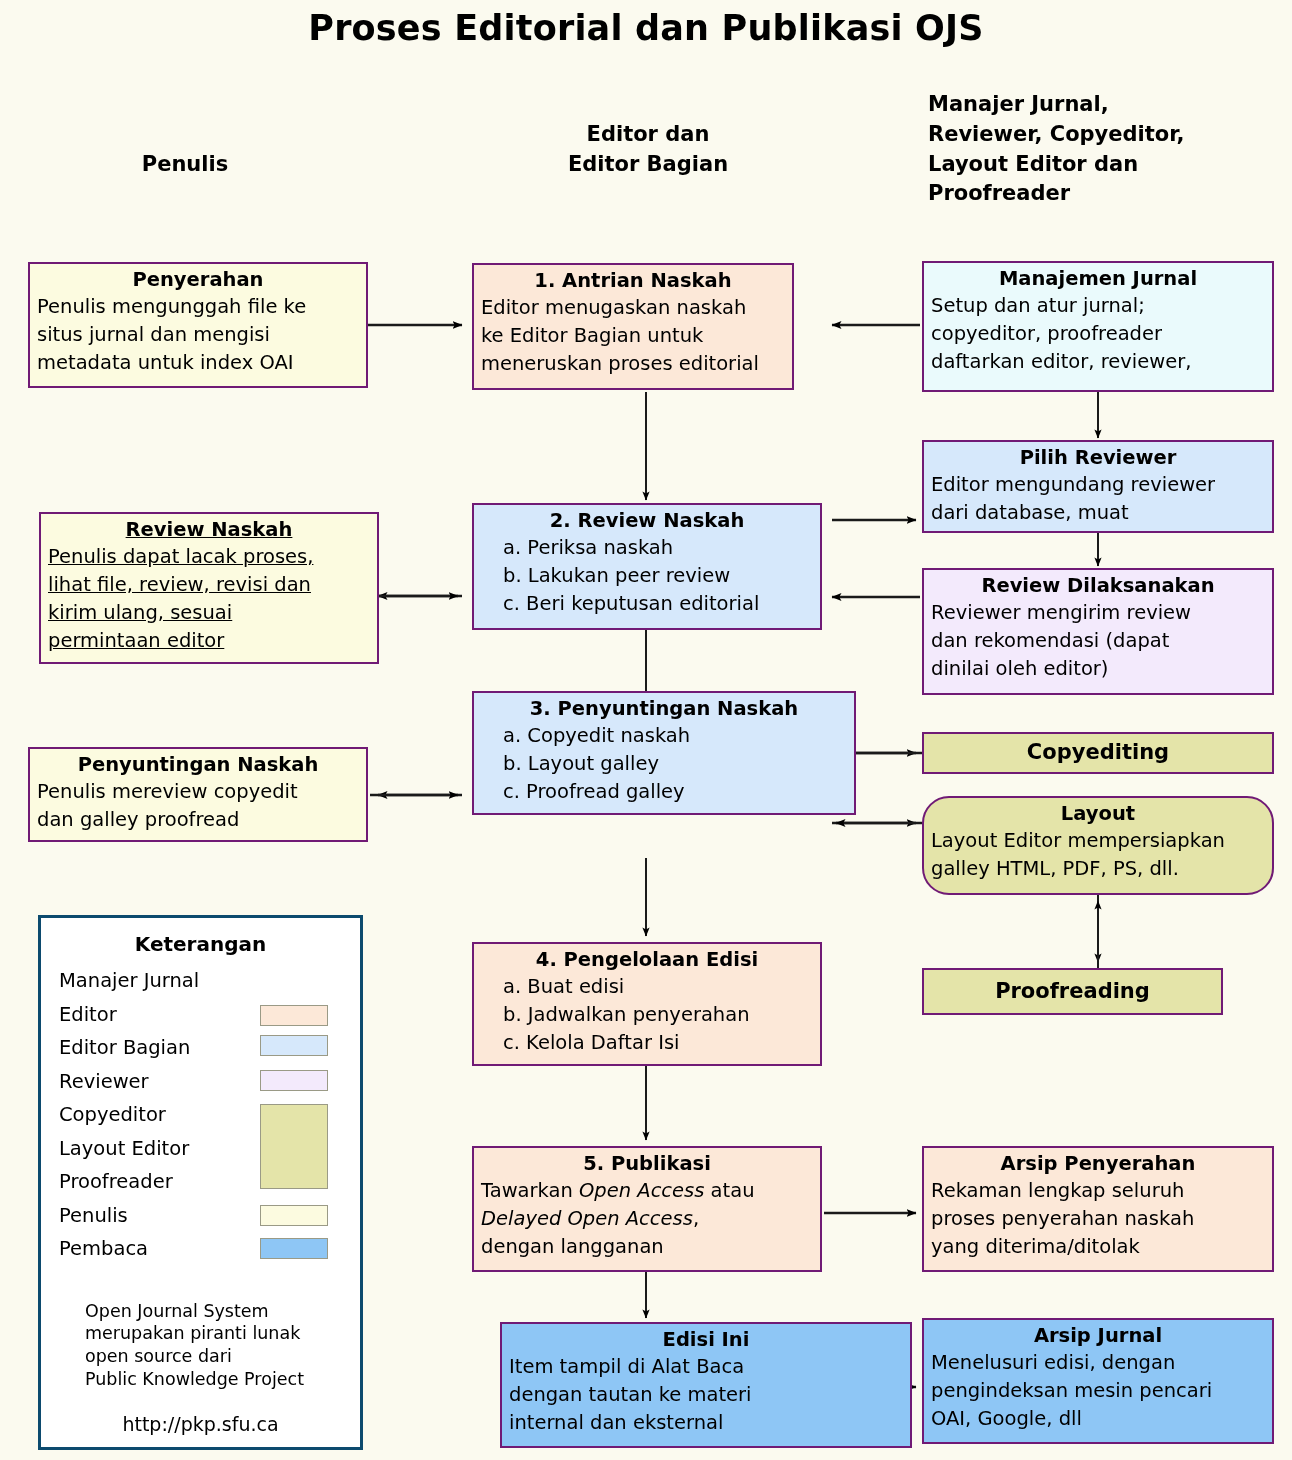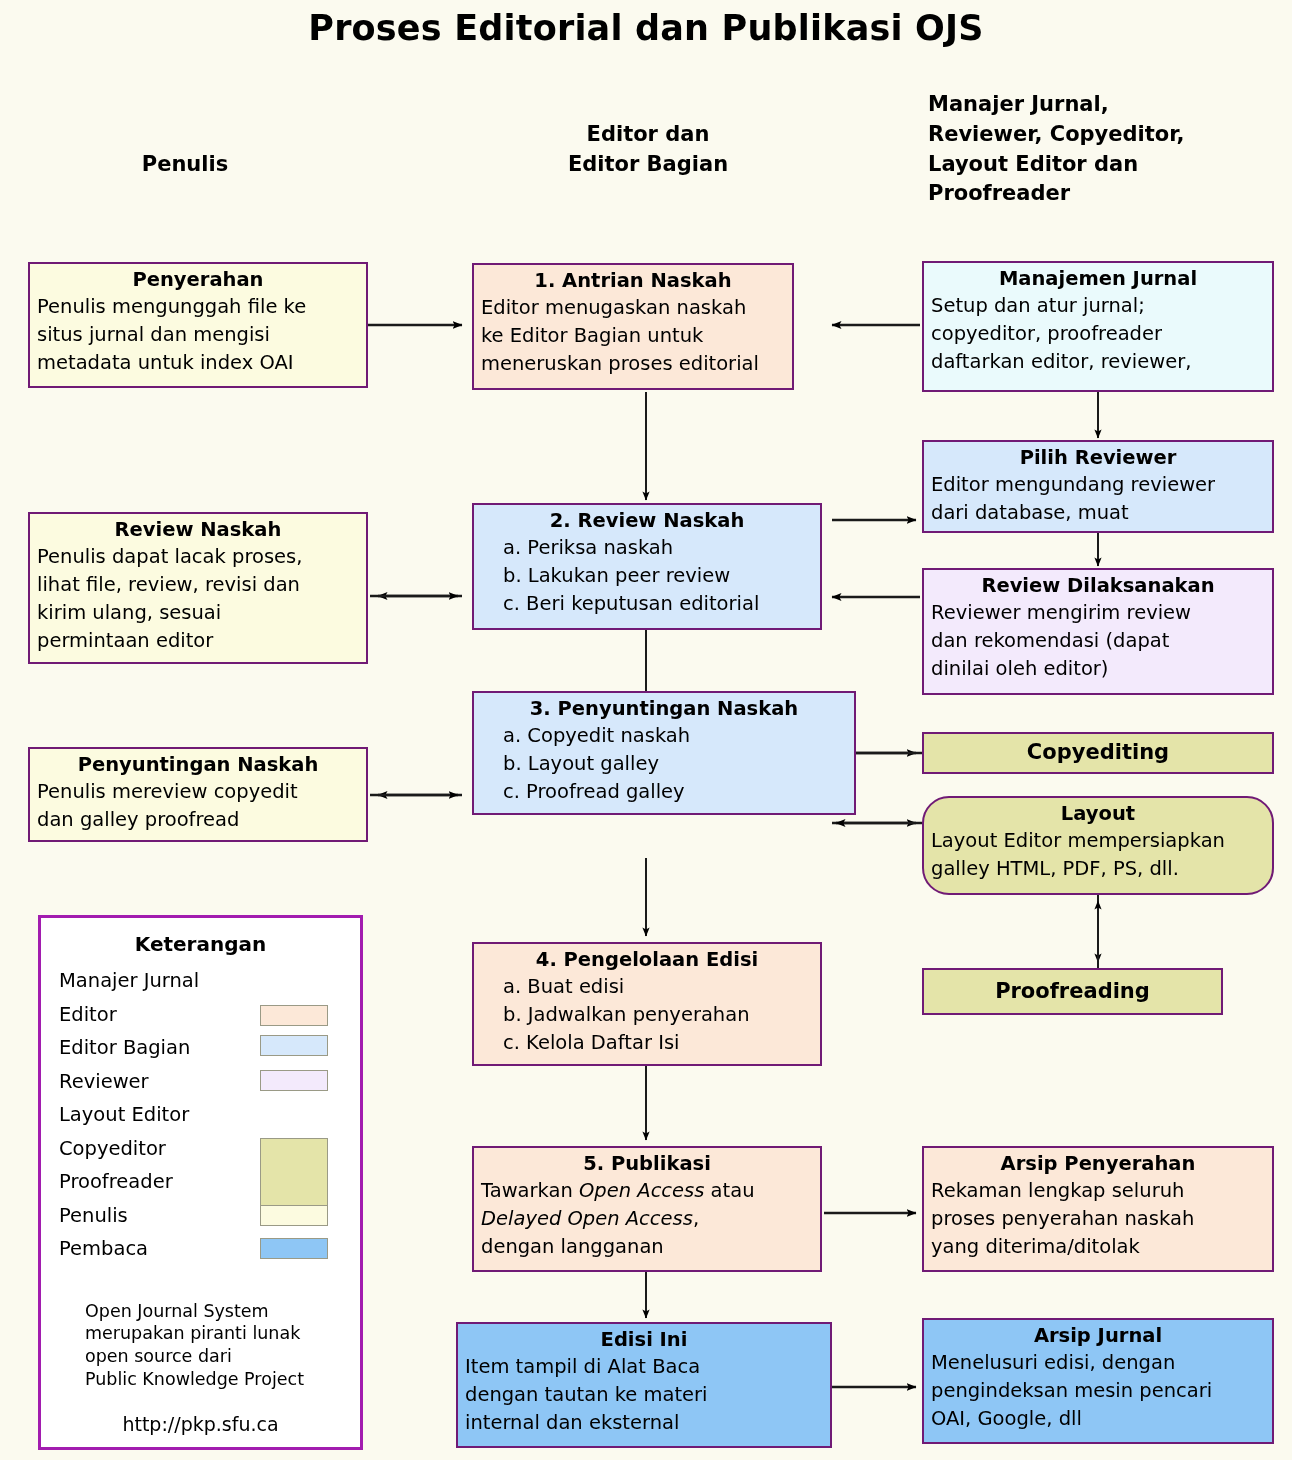--- a/index.html
+++ b/index.html
@@ -50,21 +50,21 @@
   .c-editor{background:#fce8d8;}
   .c-section{background:#d6e8fb;}
   .c-manager{background:#eafafc;}
   .c-reviewer{background:#f3eafc;}
   .c-copy{background:#e4e4a9;}
   .c-reader{background:#8ec6f5;}
 
   
   .legend{
     position:absolute;left:38px;top:915px;width:325px;height:535px;
-    border:3px solid #a21caf;background:#ffffff;box-sizing:border-box;z-index:4;
+    border:3px solid #0c4a6e;background:#ffffff;box-sizing:border-box;z-index:4;
   }
   .legend .lg-title{
     text-align:center;font-weight:bold;font-size:20px;margin-top:14px;
   }
   .legend .lg-rows{position:relative;margin-top:8px;}
   .legend .lg-row{
     position:relative;height:33.5px;font-size:19.5px;padding-left:18px;
     line-height:33.5px;
   }
   .legend .sw{
@@ -166,21 +166,21 @@
     <span class="bl">meneruskan proses editorial</span>
   </div>
 
   <div class="box c-manager" style="left:922px;top:261px;width:352px;height:131px;">
     <span class="bt">Manajemen Jurnal</span>
     <span class="bl">Setup dan atur jurnal;</span>
     <span class="bl">copyeditor, proofreader</span>
     <span class="bl">daftarkan editor, reviewer,</span>
   </div>
 
-  <div class="box c-author" style="left:28px;top:512px;width:340px;height:152px;">
+  <div class="box c-author" style="left:39px;top:512px;width:340px;height:152px;text-decoration:underline;">
     <span class="bt">Review Naskah</span>
     <span class="bl">Penulis dapat lacak proses,</span>
     <span class="bl">lihat file, review, revisi dan</span>
     <span class="bl">kirim ulang, sesuai</span>
     <span class="bl">permintaan editor</span>
   </div>
 
   <div class="box c-section" style="left:472px;top:503px;width:350px;height:127px;">
     <span class="bt">2. Review Naskah</span>
     <span class="ind">a. Periksa naskah</span>
@@ -242,21 +242,21 @@
     <span class="bl">dengan langganan</span>
   </div>
 
   <div class="box c-editor" style="left:922px;top:1146px;width:352px;height:126px;">
     <span class="bt">Arsip Penyerahan</span>
     <span class="bl">Rekaman lengkap seluruh</span>
     <span class="bl">proses penyerahan naskah</span>
     <span class="bl">yang diterima/ditolak</span>
   </div>
 
-  <div class="box c-reader" style="left:456px;top:1322px;width:376px;height:126px;">
+  <div class="box c-reader" style="left:500px;top:1322px;width:412px;height:126px;">
     <span class="bt">Edisi Ini</span>
     <span class="bl">Item tampil di Alat Baca</span>
     <span class="bl">dengan tautan ke materi</span>
     <span class="bl">internal dan eksternal</span>
   </div>
 
   <div class="box c-reader" style="left:922px;top:1318px;width:352px;height:126px;">
     <span class="bt">Arsip Jurnal</span>
     <span class="bl">Menelusuri edisi, dengan</span>
     <span class="bl">pengindeksan mesin pencari</span>
@@ -275,25 +275,25 @@
       </div>
       <div class="lg-row">
         <span>Editor Bagian</span>
         <span class="sw c-section" style="top:4px;width:68px;height:21px;"></span>
       </div>
       <div class="lg-row">
         <span>Reviewer</span>
         <span class="sw c-reviewer" style="top:5px;width:68px;height:21px;"></span>
       </div>
       <div class="lg-row">
-        <span>Layout Editor</span>
-      </div>
-      <div class="lg-row">
         <span>Copyeditor</span>
         <span class="sw c-copy" style="top:6px;width:68px;height:85px;"></span>
+      </div>
+      <div class="lg-row">
+        <span>Layout Editor</span>
       </div>
       <div class="lg-row">
         <span>Proofreader</span>
       </div>
       <div class="lg-row">
         <span>Penulis</span>
         <span class="sw c-author" style="top:6px;width:68px;height:21px;"></span>
       </div>
       <div class="lg-row">
         <span>Pembaca</span>

